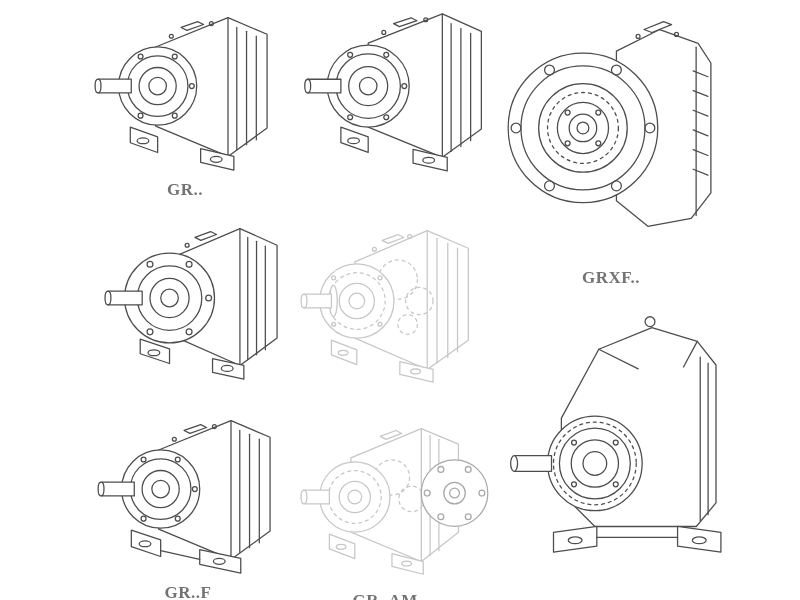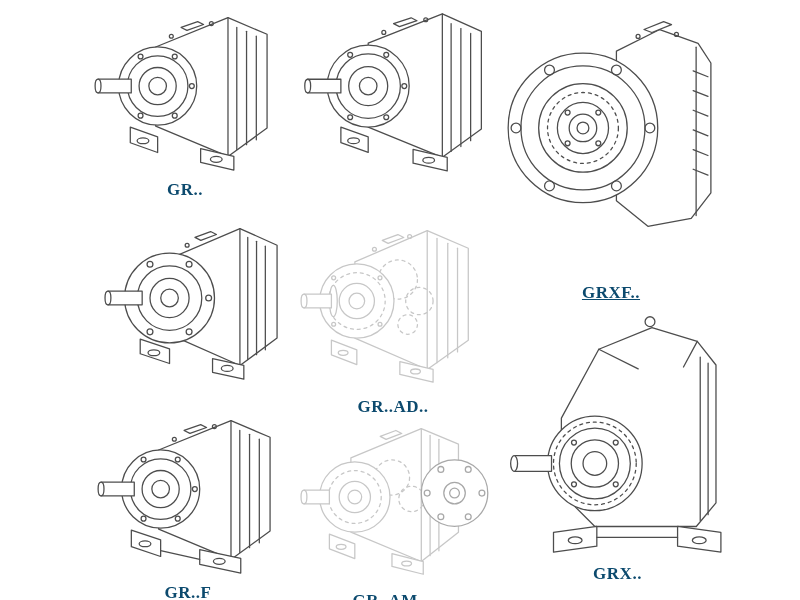--- a/index.html
+++ b/index.html
@@ -1,20 +1,20 @@
 <!DOCTYPE html>
 <html><head>
 <meta charset="utf-8">
 <style>
   html,body{margin:0;padding:0;background:#ffffff;}
   #page{position:relative;width:800px;height:600px;background:#ffffff;overflow:hidden;
         font-family:"Liberation Serif",serif;}
   .fig{position:absolute;}
   .fig svg{display:block;margin:0 auto;}
-  .label{width:100%;text-align:center;font-weight:bold;font-size:17px;color:#0c4a6e;
+  .label{width:100%;text-align:center;font-weight:bold;font-size:17px;color:#737373;
          letter-spacing:.5px;margin-top:6px;font-family:"Liberation Serif",serif;}
   .s{stroke:#4d4d4d;fill:none;stroke-width:1.3;stroke-linejoin:round;stroke-linecap:round;}
   .f{fill:#ffffff;}
   .d{stroke-dasharray:3 4;}
   .ghost .s{stroke:#c7c7c7;}
   .ghost .mid{stroke:#a8a8a8;}
 </style>
 </head>
 <body>
 
@@ -103,21 +103,21 @@
       <circle class="s f" cx="84" cy="130" r="45"></circle>
       <circle class="s d" cx="84" cy="130" r="36"></circle>
       <circle class="s" cx="84" cy="130" r="26"></circle>
         <circle class="s" cx="84" cy="130" r="14"></circle>
         <circle class="s" cx="84" cy="130" r="6"></circle>
       <circle class="s" cx="99.6" cy="114.4" r="2.5"></circle>
         <circle class="s" cx="68.4" cy="114.4" r="2.5"></circle>
       <circle class="s" cx="68.4" cy="145.6" r="2.5"></circle>
         <circle class="s" cx="99.6" cy="145.6" r="2.5"></circle>
     </svg>
-    <div class="label" style="margin-top:35px;text-decoration:underline;">GRXF..</div>
+    <div class="label" style="margin-top:20px;">GRXF..</div>
   </div>
 
   <div class="fig" style="left:93px;top:212px;width:200px;">
     <svg viewBox="0 0 200 178" width="196" height="174">
       <path class="s f" d="M80,46 L148,17 L186,34 L186,129 L148,157 L80,127 Z"></path>
       <path class="s" d="M148,17 L148,157"></path>
       <path class="s" d="M156,26 L156,151"></path>
         <path class="s" d="M165,30 L165,146"></path>
         <path class="s" d="M174,35 L174,141"></path>
       <path class="s f" d="M102,26 L118,20 L124,23 L108,29 Z"></path>
@@ -163,21 +163,20 @@
       <circle class="s" cx="68" cy="88" r="18"></circle>
         <circle class="s" cx="68" cy="88" r="8"></circle>
       <circle class="s" cx="91.7" cy="64.3" r="2"></circle>
         <circle class="s" cx="44.3" cy="64.3" r="2"></circle>
       <circle class="s" cx="44.3" cy="111.7" r="2"></circle>
         <circle class="s" cx="91.7" cy="111.7" r="2"></circle>
       <ellipse class="s f" cx="44" cy="88" rx="4" ry="16"></ellipse>
       <path class="s f" d="M14,81 L42,81 L42,95 L14,95 Z"></path>
         <ellipse class="s f" cx="14" cy="88" rx="3" ry="7"></ellipse>
     </svg>
-    <div class="label">GR..AD..</div>
   </div>
 
   <div class="fig" style="left:88px;top:407px;width:200px;">
     <svg viewBox="0 0 200 174" width="196" height="170">
       <path class="s f" d="M70,44 L144,14 L184,31 L184,127 L144,156 L70,125 Z"></path>
       <path class="s" d="M144,14 L144,156"></path>
       <path class="s" d="M153,24 L153,149"></path>
         <path class="s" d="M163,28 L163,144"></path>
         <path class="s" d="M173,33 L173,139"></path>
       <path class="s f" d="M96,24 L113,18 L119,21 L102,27 Z"></path>
@@ -254,16 +253,15 @@
       <circle class="s" cx="94" cy="166" r="36"></circle>
         <circle class="s" cx="94" cy="166" r="24"></circle>
         <circle class="s" cx="94" cy="166" r="12"></circle>
       <circle class="s" cx="115.2" cy="144.8" r="2.5"></circle>
         <circle class="s" cx="72.8" cy="144.8" r="2.5"></circle>
       <circle class="s" cx="72.8" cy="187.2" r="2.5"></circle>
         <circle class="s" cx="115.2" cy="187.2" r="2.5"></circle>
       <path class="s f" d="M12,158 L50,158 L50,174 L12,174 Z"></path>
         <ellipse class="s f" cx="12" cy="166" rx="3.5" ry="8"></ellipse>
     </svg>
-    <div class="label">GRX..</div>
   </div>
 
 </div>
 
 </body></html>

